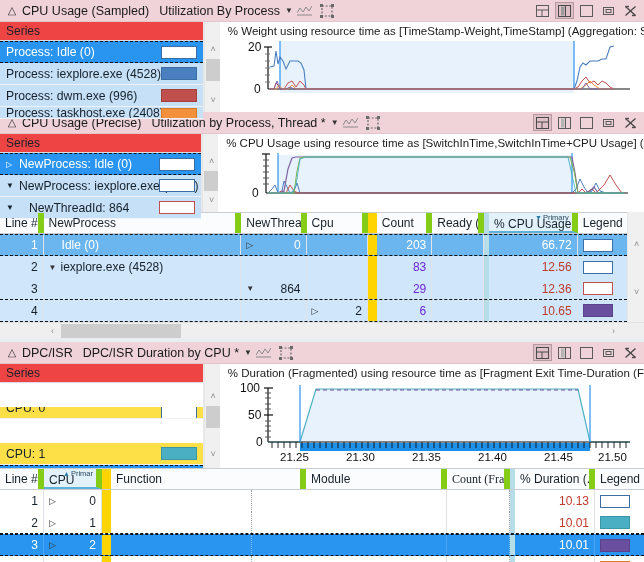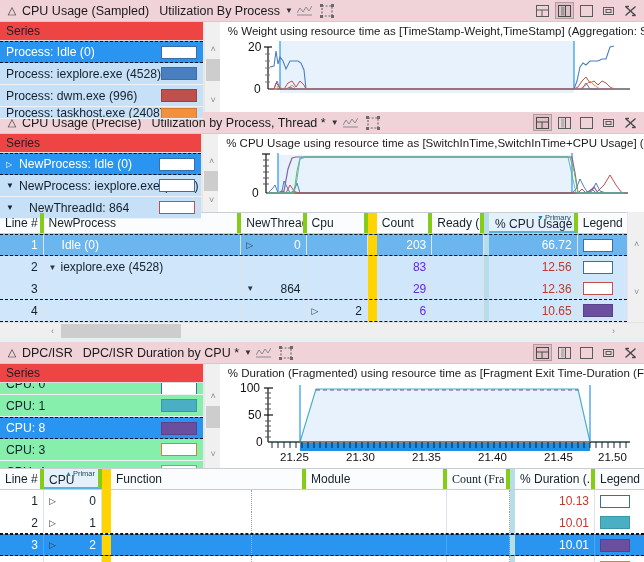--- a/index.html
+++ b/index.html
@@ -58,21 +58,21 @@
     font-size: 12px; color: #16212b;
   }
   .series-list { position: relative; }
   .srow {
     height: 22px; display: flex; align-items: center;
     padding-left: 6px; position: relative;
     border-bottom: 1px solid #eef2f7;
     font-size: 12.2px; color: #16212b; white-space: nowrap;
   }
   .srow.shade { background: #c6e0f7; }
-  .srow.plain { background: #86efac; }
+  .srow.plain { background: #fde047; margin-top: 24px; }
   .srow.sel { background: #2a95f0; color: #ffffff; border-top: 1px dashed #111;
               border-bottom: 1px dashed #111; }
   .srow .tri { width: 13px; font-size: 8px; display: inline-block; }
   .srow .slabel { overflow: hidden; text-overflow: ellipsis; }
   .swatch {
     position: absolute; right: 6px; top: 4px;
     width: 36px; height: 13px; border: 1.5px solid #3b6ea5; background: transparent;
   }
   .sbcol {
     width: 17px; background: #f0f0f0; position: relative;
@@ -95,21 +95,21 @@
 
   
   .table-wrap { background: #ffffff; }
   .thead {
     display: flex; height: 22px; background: #fbfcfd;
     border-bottom: 1px solid #c9ced4; border-top: 1px solid #c9ced4;
   }
   .th {
     display: flex; align-items: center; height: 100%;
     font-size: 12px; color: #16212b; padding-left: 5px;
-    border-right: 4px solid #84cc16; position: relative;
+    border-right: 6px solid #84cc16; position: relative;
     white-space: nowrap; overflow: hidden;
   }
   .th.primary { background: #e2f1fa; border-bottom: 2px solid #5bb2d9; }
   .th.goldbar { background: #ffd400; border-right: none; padding: 0; }
   .th.tealbar { background: #b6dde8; border-right: none; padding: 0; }
   .primary-tag {
     position: absolute; top: 0px; right: 3px;
     font-size: 7.5px; color: #2b4a5c; line-height: 9px;
   }
   .sort-caret { font-size: 7px; color: #2b7ba8; margin-right: 1px; }

